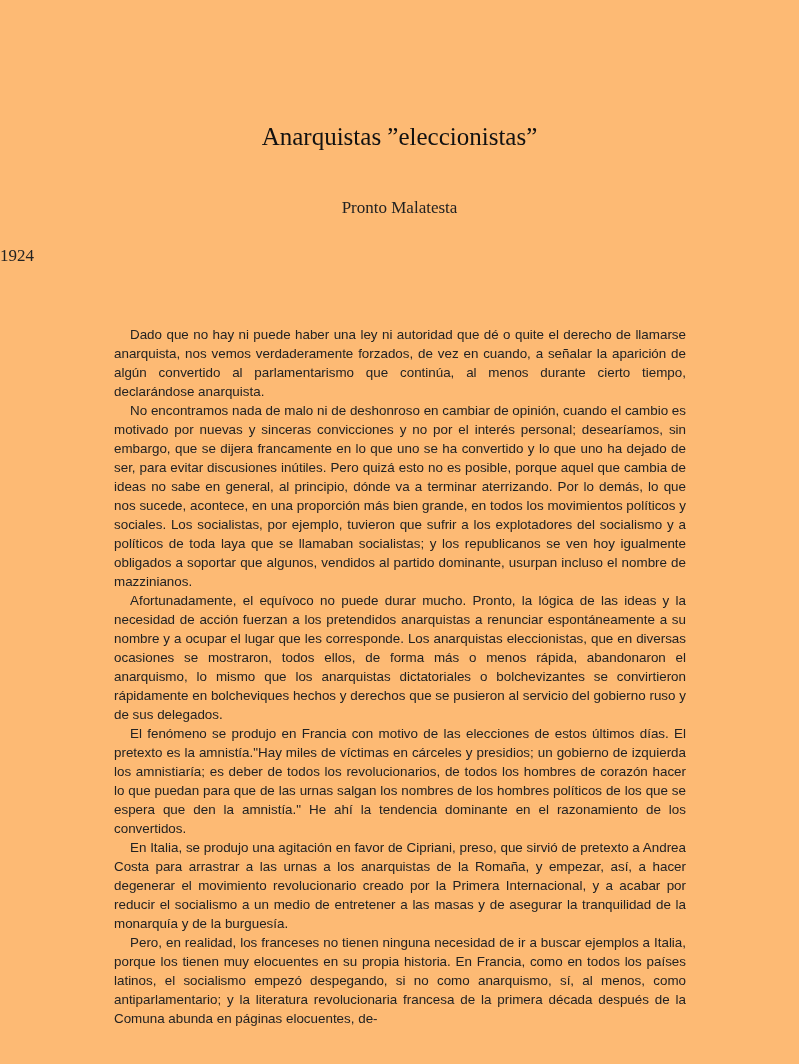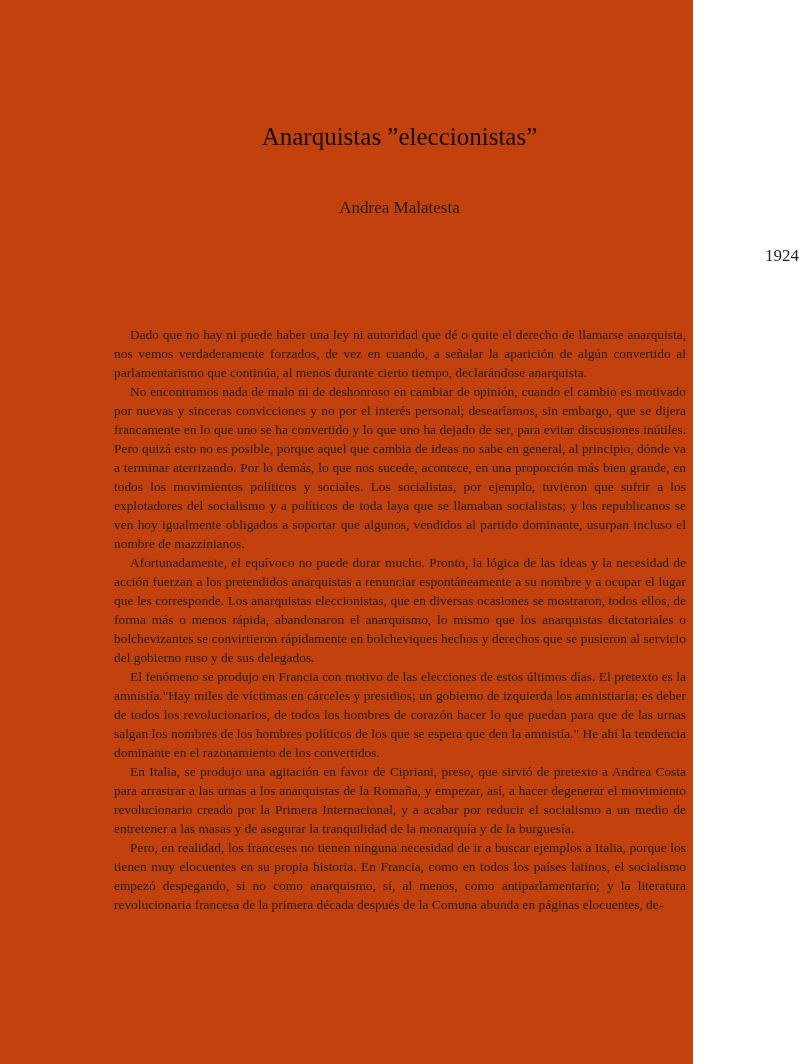--- a/index.html
+++ b/index.html
@@ -12,23 +12,23 @@
       height: 1064px;
       position: relative;
       overflow: hidden;
       font-family: "DejaVu Serif", "Liberation Serif", serif;
       color: #1a1a1a;
     }
     .page {
       position: absolute;
       left: 0;
       top: 0;
-      width: 693px;
+      width: 799px;
       height: 1064px;
-      background: #c2410c;
+      background: #fdba74;
     }
     .title {
       position: absolute;
       left: 0;
       width: 799px;
       top: 122px;
       text-align: center;
       font-family: "Liberation Serif", serif;
       font-size: 25px;
       line-height: 30px;
@@ -45,49 +45,49 @@
       font-family: "Liberation Serif", serif;
       font-size: 17px;
       line-height: 20px;
       color: #222222;
     }
     .date {
       position: absolute;
       left: 0;
       width: 799px;
       top: 246px;
-      text-align: right;
+      text-align: left;
       font-family: "Liberation Serif", serif;
       font-size: 17px;
       line-height: 20px;
       color: #222222;
     }
     .body-text {
       position: absolute;
       left: 114px;
       top: 325px;
       width: 572px;
-      font-family: Liberation Serif, serif;
+      font-family: Liberation Sans, sans-serif;
       font-size: 13.4px;
       line-height: 19px;
       color: #222222;
       text-align: justify;
       hyphens: manual;
     }
     .body-text p {
       margin: 0;
       text-indent: 16px;
     }
   </style>
 </head>
 <body>
 
 <div class="page">
   <h1 class="title">Anarquistas ”eleccionistas”</h1>
-  <div class="author">Andrea Malatesta</div>
+  <div class="author">Pronto Malatesta</div>
   <div class="date">1924</div>
 
   <div class="body-text">
     <p>Dado que no hay ni puede haber una ley ni autoridad que dé o quite el derecho de llamarse anarquista, nos vemos verdaderamente forzados, de vez en cuando, a señalar la aparición de algún convertido al parlamentarismo que continúa, al menos durante cierto tiempo, declarándose anarquista.</p>
     <p>No encontramos nada de malo ni de deshonroso en cambiar de opinión, cuando el cambio es motivado por nuevas y sinceras convicciones y no por el interés personal; desearíamos, sin embargo, que se dijera francamente en lo que uno se ha convertido y lo que uno ha dejado de ser, para evitar discusiones inútiles. Pero quizá esto no es posible, porque aquel que cambia de ideas no sabe en general, al principio, dónde va a terminar aterrizando. Por lo demás, lo que nos sucede, acontece, en una proporción más bien grande, en todos los movimientos políticos y sociales. Los socialistas, por ejemplo, tuvieron que sufrir a los explotadores del socialismo y a políticos de toda laya que se llamaban socialistas; y los republicanos se ven hoy igualmente obligados a soportar que algunos, vendidos al partido dominante, usurpan incluso el nombre de mazzinianos.</p>
     <p>Afortunadamente, el equívoco no puede durar mucho. Pronto, la lógica de las ideas y la necesidad de acción fuerzan a los pretendidos anarquistas a renunciar espontáneamente a su nombre y a ocupar el lugar que les corresponde. Los anarquistas eleccionistas, que en diversas ocasiones se mostraron, todos ellos, de forma más o menos rápida, abandonaron el anarquismo, lo mismo que los anarquistas dictatoriales o bolchevizantes se convirtieron rápidamente en bolcheviques hechos y derechos que se pusieron al servicio del gobierno ruso y de sus delegados.</p>
     <p>El fenómeno se produjo en Francia con motivo de las elecciones de estos últimos días. El pretexto es la amnistía."Hay miles de víctimas en cárceles y presidios; un gobierno de izquierda los amnistiaría; es deber de todos los revolucionarios, de todos los hombres de corazón hacer lo que puedan para que de las urnas salgan los nombres de los hombres políticos de los que se espera que den la amnistía." He ahí la tendencia dominante en el razonamiento de los convertidos.</p>
     <p>En Italia, se produjo una agitación en favor de Cipriani, preso, que sirvió de pretexto a Andrea Costa para arrastrar a las urnas a los anarquistas de la Romaña, y empezar, así, a hacer degenerar el movimiento revolucionario creado por la Primera Internacional, y a acabar por reducir el socialismo a un medio de entretener a las masas y de asegurar la tranquilidad de la monarquía y de la burguesía.</p>
     <p>Pero, en realidad, los franceses no tienen ninguna necesidad de ir a buscar ejemplos a Italia, porque los tienen muy elocuentes en su propia historia. En Francia, como en todos los países latinos, el socialismo empezó despegando, si no como anarquismo, sí, al menos, como antiparlamentario; y la literatura revolucionaria francesa de la primera década después de la Comuna abunda en páginas elocuentes, de-</p>
   </div>

